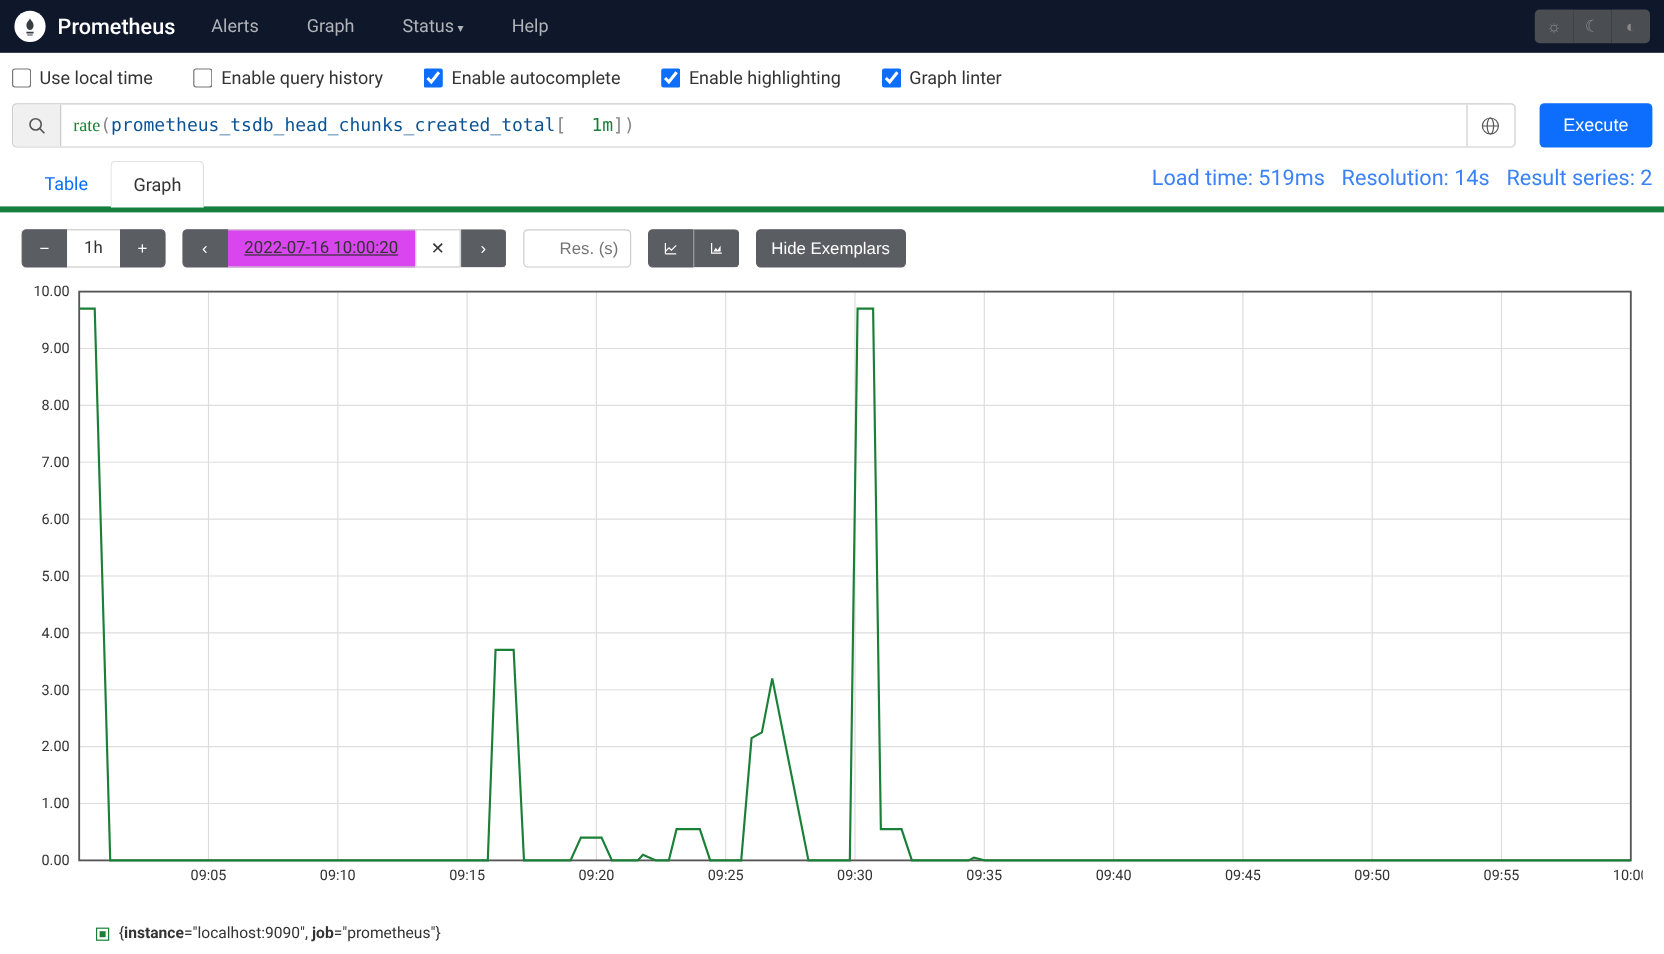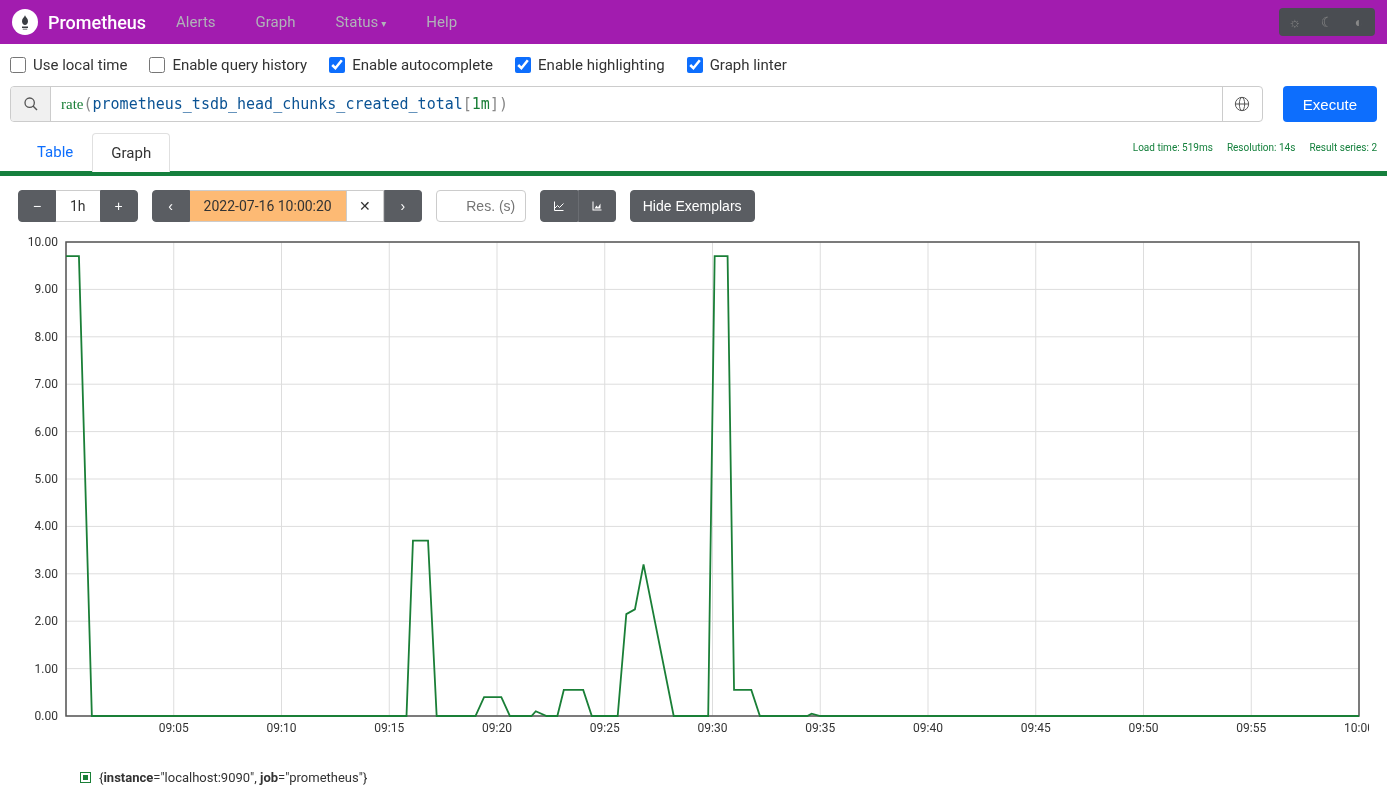--- a/index.html
+++ b/index.html
@@ -1,56 +1,56 @@
 <!DOCTYPE html>
 <html><head>
 <meta charset="utf-8">
 <style>
 * { box-sizing: border-box; margin: 0; padding: 0; }
 body { font-family: -apple-system, BlinkMacSystemFont, "Segoe UI", Roboto, sans-serif; font-size: 14px; color: #333; background: #fff; }
-.navbar { background: #a21caf; color: #fff; display: flex; align-items: center; padding: 0 12px; height: 44px; }
+.navbar { background: #0f172a; color: #fff; display: flex; align-items: center; padding: 0 12px; height: 44px; }
 .navbar-brand { display: flex; align-items: center; gap: 10px; font-size: 18px; font-weight: 500; color: #fff; margin-right: 20px; }
 .navbar-brand .logo { width: 26px; height: 26px; background: #fff; border-radius: 50%; display: flex; align-items: center; justify-content: center; }
 .navbar-brand .logo svg { width: 18px; height: 18px; }
 .navbar-nav { display: flex; gap: 20px; flex: 1; }
 .nav-link { color: #b0b3b8; padding: 10px 10px; cursor: pointer; font-size: 15px; }
 .nav-link .caret { font-size: 10px; margin-left: 3px; }
 .navbar-right { display: flex; gap: 0; }
 .theme-btn { background: #4a4d52; border: none; color: #888; width: 32px; height: 28px; display: flex; align-items: center; justify-content: center; cursor: pointer; font-size: 14px; }
 .theme-btn:first-child { border-radius: 4px 0 0 4px; }
 .theme-btn:last-child { border-radius: 0 4px 4px 0; }
-.options-row { padding: 12px 10px; display: flex; gap: 22px; align-items: center; }
+.options-row { padding: 12px 10px; display: flex; gap: 34px; align-items: center; }
 .opt { display: flex; align-items: center; gap: 7px; font-size: 15px; }
 .opt input[type=checkbox] { width: 16px; height: 16px; cursor: pointer; }
 .opt input[type=checkbox].checked { accent-color: #0d6efd; }
 .query-row { display: flex; gap: 0; padding: 0 10px; align-items: stretch; }
 .query-input-group { flex: 1; display: flex; border: 1px solid #ccc; border-radius: 4px; overflow: hidden; }
 .query-icon { background: #f0f0f0; width: 40px; display: flex; align-items: center; justify-content: center; color: #555; border-right: 1px solid #ccc; cursor: pointer; }
 .query-input { flex: 1; border: none; padding: 8px 10px; font-family: "SFMono-Regular", Consolas, monospace; font-size: 15px; outline: none; }
 .query-input .fn { color: #1a7f37; font-family: Liberation Serif, serif; }
 .query-input .metric { color: #0b5394; }
 .query-input .bracket { color: #888; }
-.query-input .dur { color: #1a7f37; }
+.query-input .dur { color: #1a7f37; margin-left: 21px; }
 .globe-btn { width: 40px; border: none; border-left: 1px solid #ccc; background: transparent; color: #555; cursor: pointer; display: flex; align-items: center; justify-content: center; }
 .execute-btn { background: #0d6efd; color: #fff; border: none; padding: 0 20px; font-size: 15px; border-radius: 4px; margin-left: 20px; cursor: pointer; }
 .tabs-row { display: flex; align-items: center; padding: 10px 10px 0 18px; border-bottom: 5px solid #15803d; }
 .tabs { display: flex; }
 .tab { padding: 10px 18px; cursor: pointer; font-size: 15px; color: #0d6efd; border: 1px solid transparent; border-bottom: none; }
 .tab.active { color: #333; border-color: #e0e0e0; border-radius: 4px 4px 0 0; background: #fff; position: relative; top: 1px; }
-.meta-info { margin-left: auto; display: flex; gap: 14px; color: #15803d; font-size: 10px; padding-bottom: 8px; }
+.meta-info { margin-left: auto; display: flex; gap: 14px; color: #3b82f6; font-size: 18px; padding-bottom: 8px; }
 .controls-row { display: flex; gap: 14px; padding: 14px 18px; align-items: center; }
 .btn-group { display: flex; }
 .btn { border: 1px solid #5a5d62; background: #5a5d62; color: #fff; height: 32px; padding: 0 12px; font-size: 14px; cursor: pointer; display: flex; align-items: center; justify-content: center; }
 .btn-group .btn:first-child { border-radius: 4px 0 0 4px; }
 .btn-group .btn:last-child { border-radius: 0 4px 4px 0; }
 .btn-group .btn + .btn { border-left: 1px solid #6a6d72; }
 .btn.light { background: #fff; color: #333; border-color: #ccc; }
 .btn.dark { background: #5a5d62; color: #fff; }
 .range-val { background: #fff; border: 1px solid #ccc; border-left: none; border-right: none; height: 32px; padding: 0 14px; display: flex; align-items: center; font-size: 14px; }
-.time-input { background: #fdba74; border: 1px solid #ccc; border-left: none; border-right: none; height: 32px; padding: 0 14px; display: flex; align-items: center; font-size: 14px; min-width: 150px; justify-content: center; }
+.time-input { background: #d946ef; border: 1px solid #ccc; border-left: none; border-right: none; height: 32px; padding: 0 14px; display: flex; align-items: center; font-size: 14px; min-width: 150px; justify-content: center; text-decoration: underline; }
 .res-input { border: 1px solid #ccc; border-radius: 4px; height: 32px; width: 90px; text-align: center; font-size: 14px; color: #888; padding-left: 20px; }
 .icon-btn { width: 38px; }
 .chart-container { padding: 0 18px 18px 18px; }
 .chart-svg { width: 100%; height: 510px; display: block; }
 .legend-row { padding: 6px 18px 10px 80px; display: flex; align-items: center; gap: 8px; font-size: 13px; }
 .legend-swatch { width: 11px; height: 11px; border: 1px solid #1a7f37; background: #fff; display: inline-block; }
 .legend-swatch::after { content: ""; display: block; width: 5px; height: 5px; background: #1a7f37; margin: 2px; }
 </style>
 </head>
 <body>

